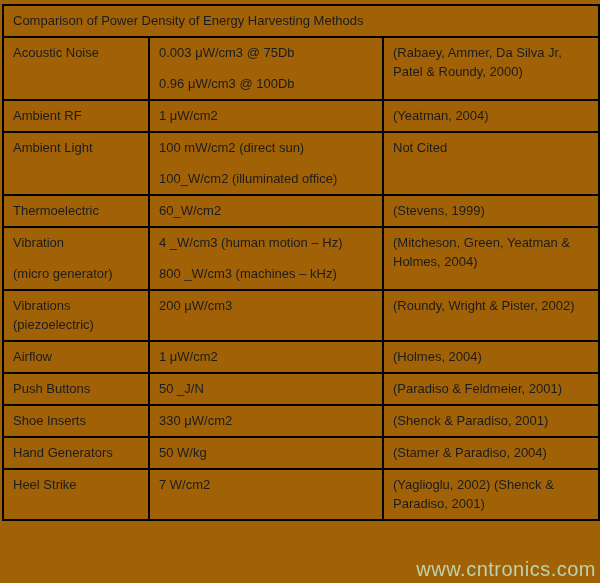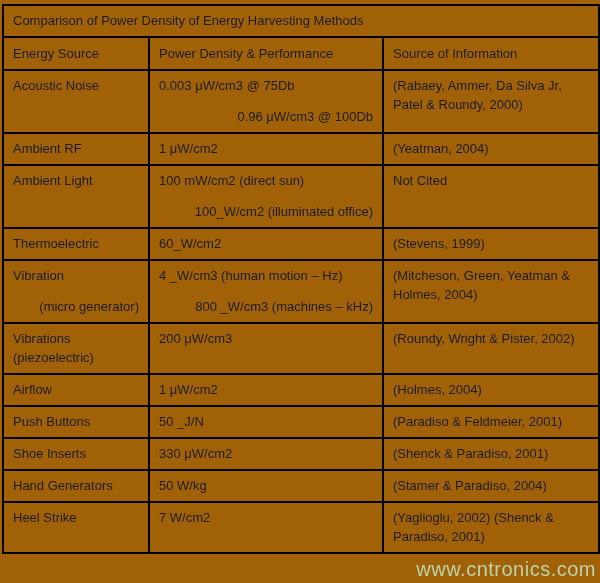--- a/index.html
+++ b/index.html
@@ -40,21 +40,21 @@
   }
   td.title-cell {
     padding-top: 3px;
     padding-bottom: 3px;
   }
   tr.colhead th {
     padding-top: 6px;
     padding-bottom: 6px;
   }
   .line { white-space: nowrap; }
-  .line.gap { margin-top: 12px; text-align: right; }
+  .line.gap { margin-top: 12px; }
   .cite { line-height: 20px; }
   .watermark {
     position: absolute;
     top: 558px;
     right: 4px;
     font-size: 20px;
     letter-spacing: 0.5px;
     color: #bcd3ac;
     font-family: "Liberation Sans", sans-serif;
   }
@@ -65,25 +65,20 @@
 <div class="page">
   <table class="harvest">
     <colgroup>
       <col class="c1">
         <col class="c2">
         <col class="c3">
     </colgroup>
     <thead>
       <tr>
         <td class="title-cell" colspan="3">Comparison of Power Density of Energy Harvesting Methods</td>
-      </tr>
-      <tr class="colhead">
-        <th>Energy Source</th>
-        <th>Power Density &amp; Performance</th>
-        <th>Source of Information</th>
       </tr>
     </thead>
     <tbody>
         <tr>
           <td>
             <div class="line">Acoustic Noise</div>
           </td>
           <td>
             <div class="line">0.003 μW/cm3 @ 75Db</div>
             <div class="line gap">0.96 μW/cm3 @ 100Db</div>

